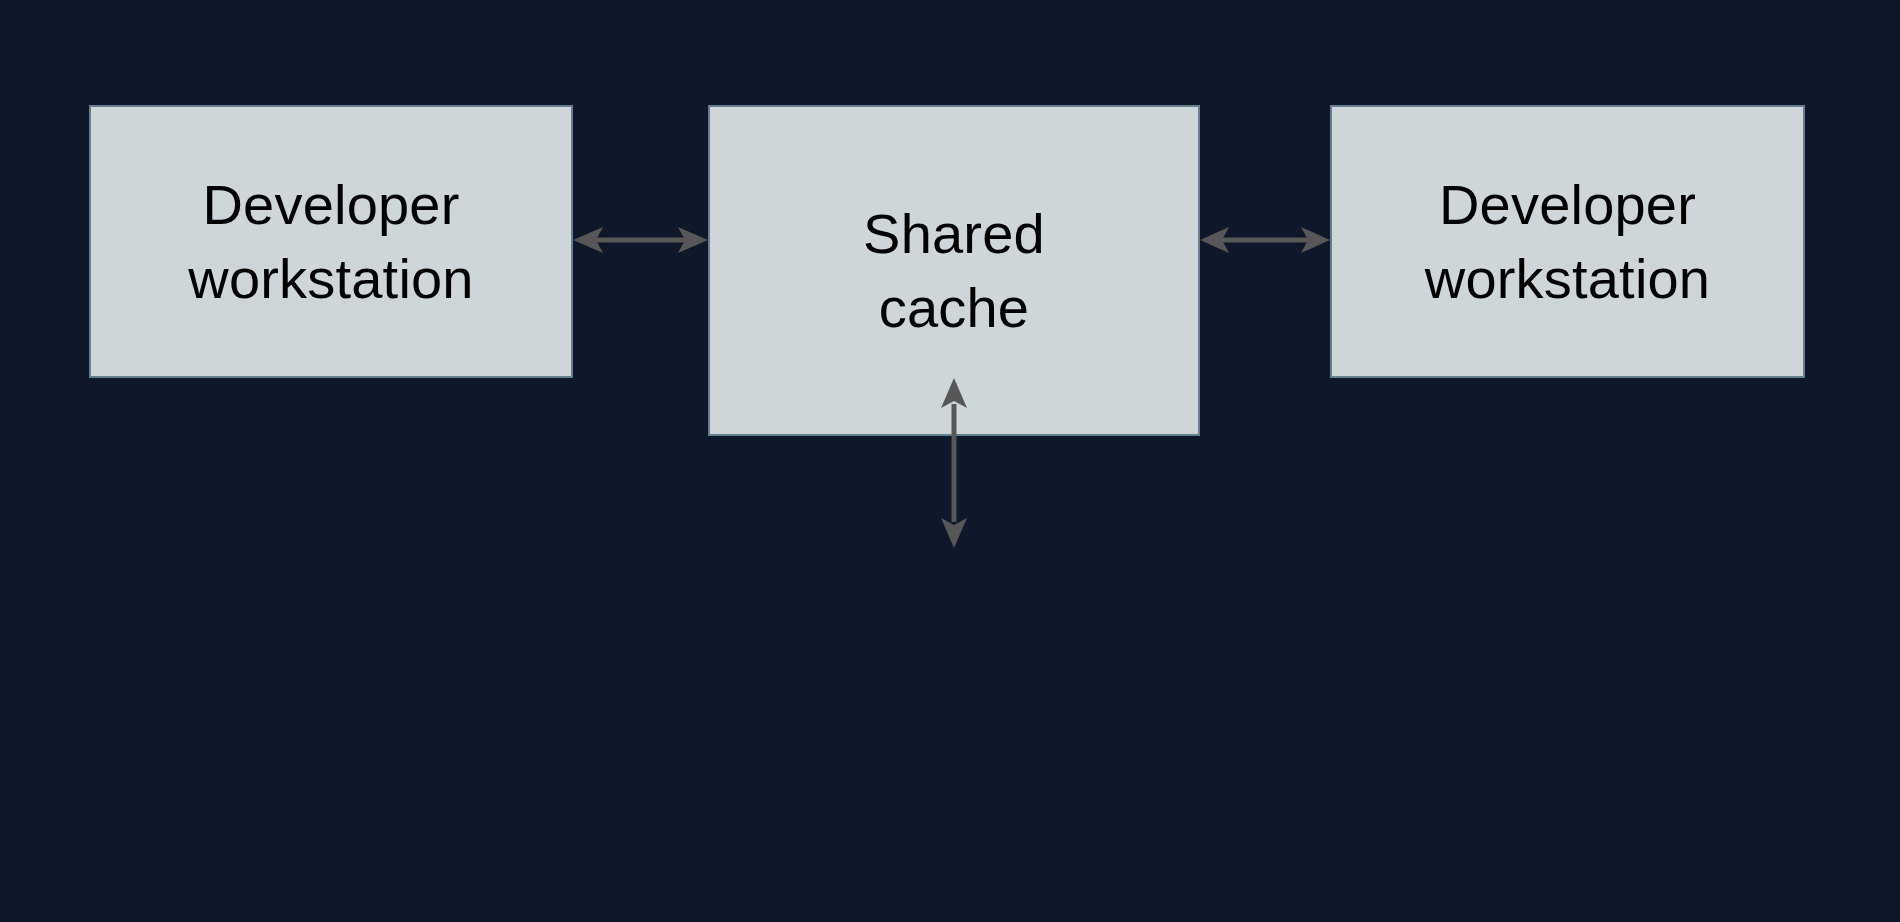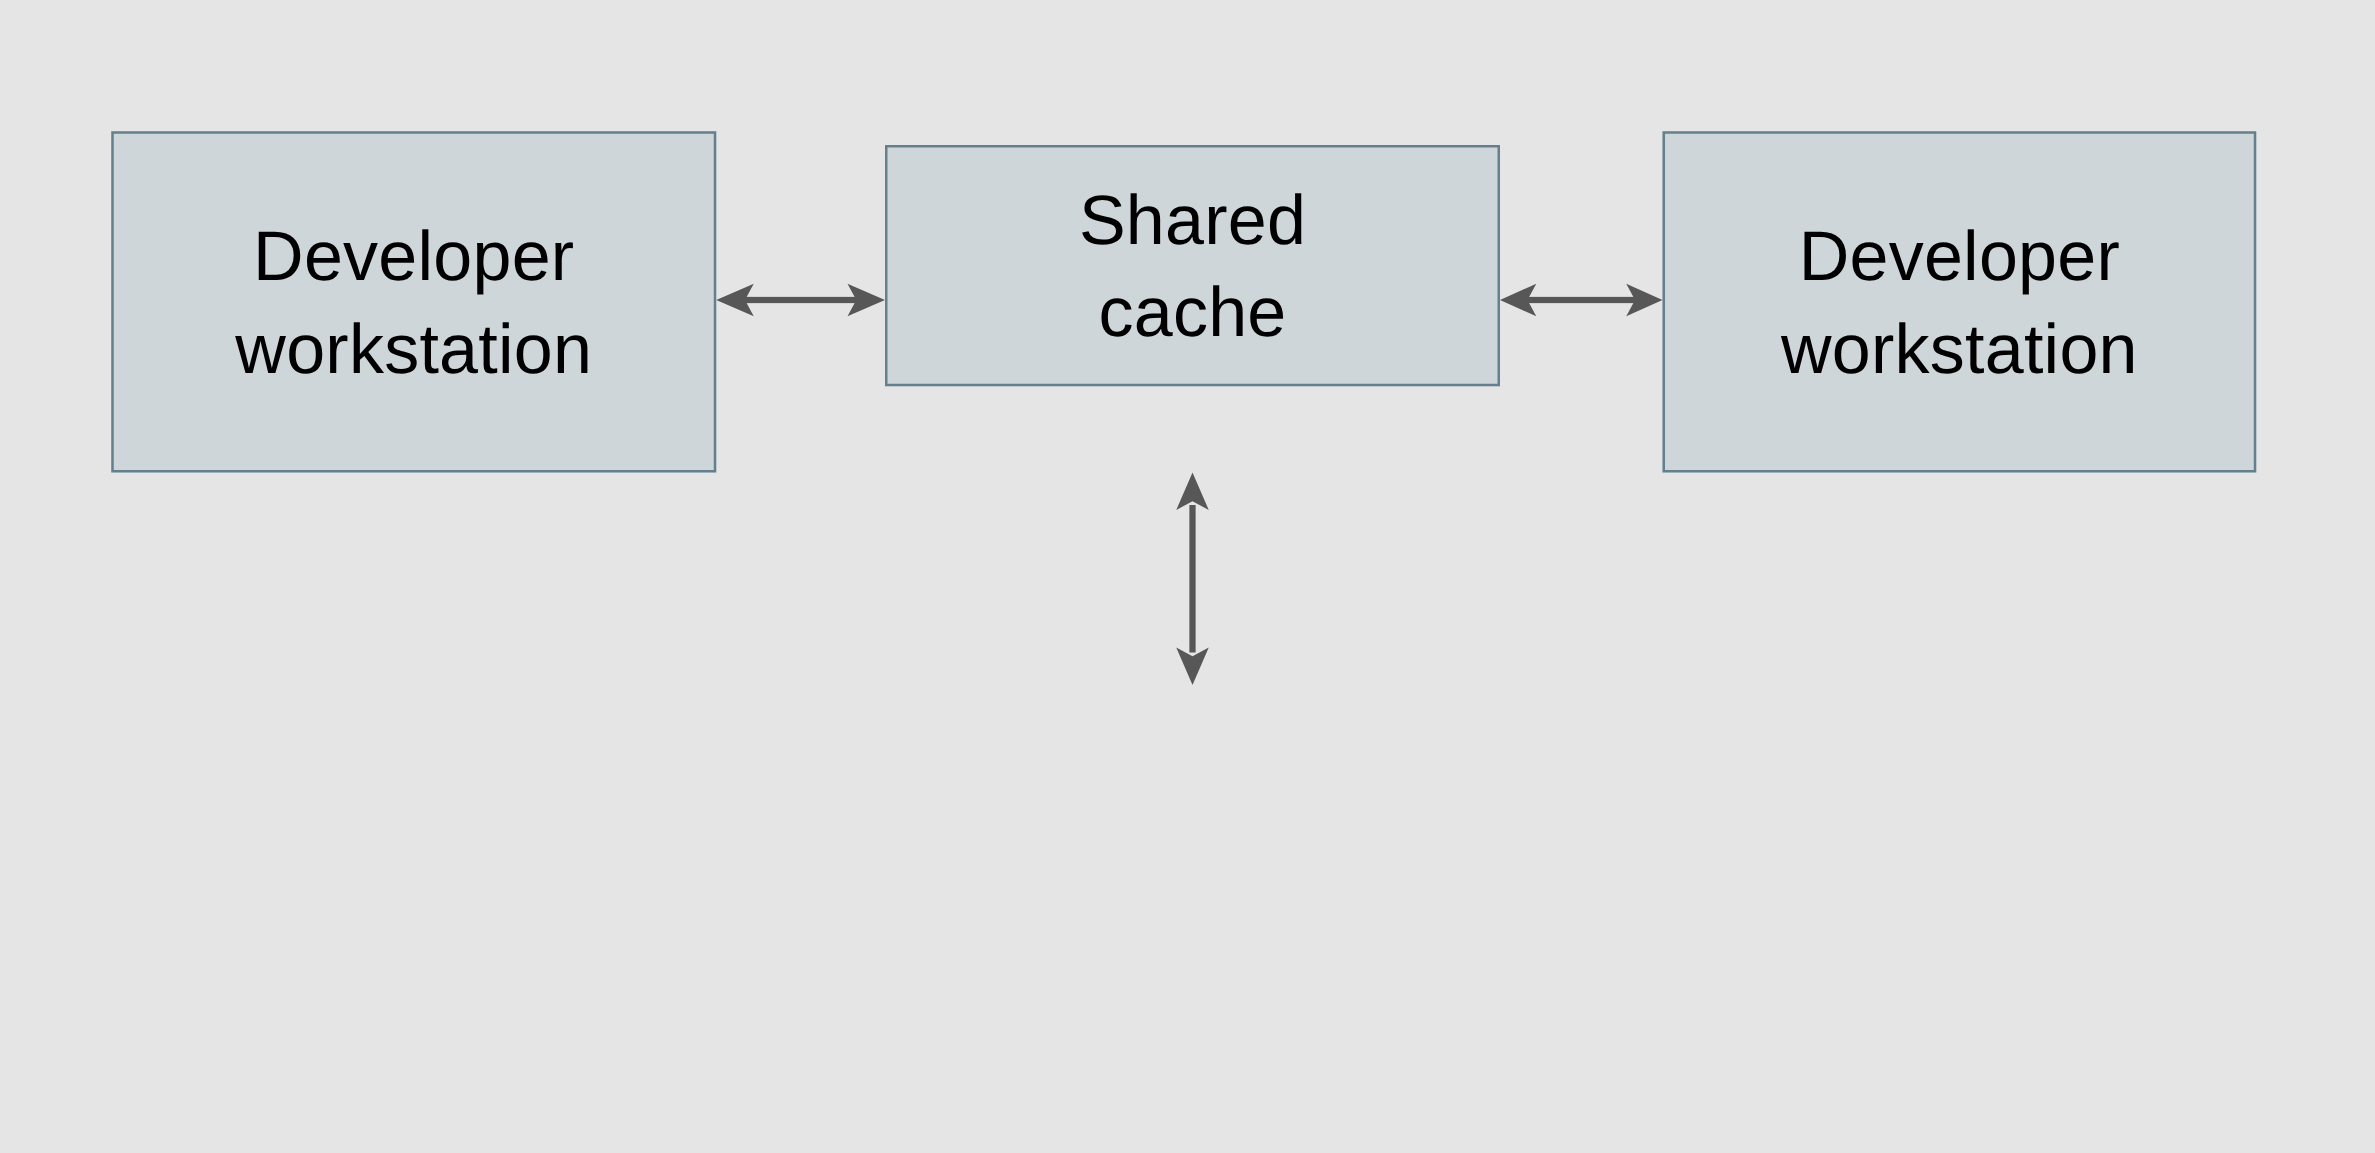--- a/index.html
+++ b/index.html
@@ -11,21 +11,21 @@
   body {
     width: 1900px;
     height: 922px;
     font-family: "Liberation Sans", "DejaVu Sans", sans-serif;
     overflow: hidden;
   }
   #diagram-canvas {
     position: relative;
     width: 1900px;
     height: 922px;
-    background: #e5e5e5;
+    background: #0f172a;
   }
   .node-box {
     position: absolute;
     box-sizing: border-box;
     background: #ced6da;
     border: 2px solid #64808e;
     display: flex;
     align-items: center;
     justify-content: center;
     text-align: center;
@@ -51,21 +51,21 @@
 </head>
 <body>
 
 <div id="diagram-canvas">
 
   <div class="node-box" style="left:89px; top:105px; width:484px; height:273px;">
     <span class="node-label">Developer
 workstation</span>
   </div>
 
-  <div class="node-box" style="left:708px; top:105px; width:492px; height:193px;margin-top:11px;">
+  <div class="node-box" style="left:708px; top:105px; width:492px; height:331px;">
     <span class="node-label">Shared
 cache</span>
   </div>
 
   <div class="node-box" style="left:1330px; top:105px; width:475px; height:273px;">
     <span class="node-label">Developer
 workstation</span>
   </div>
 
 

